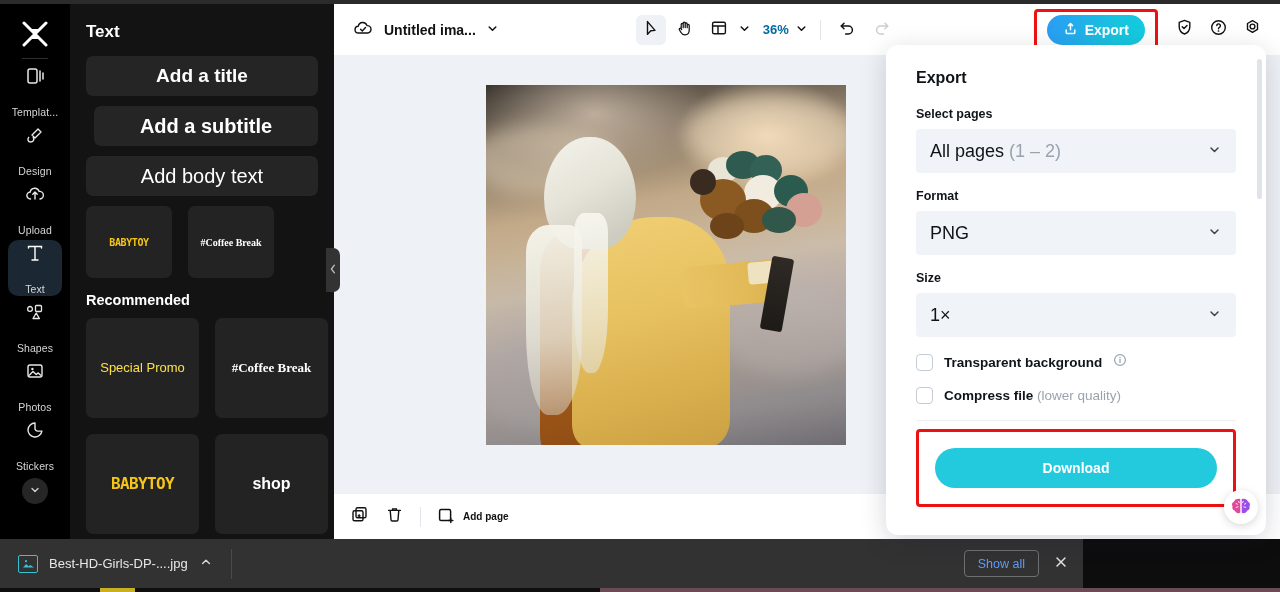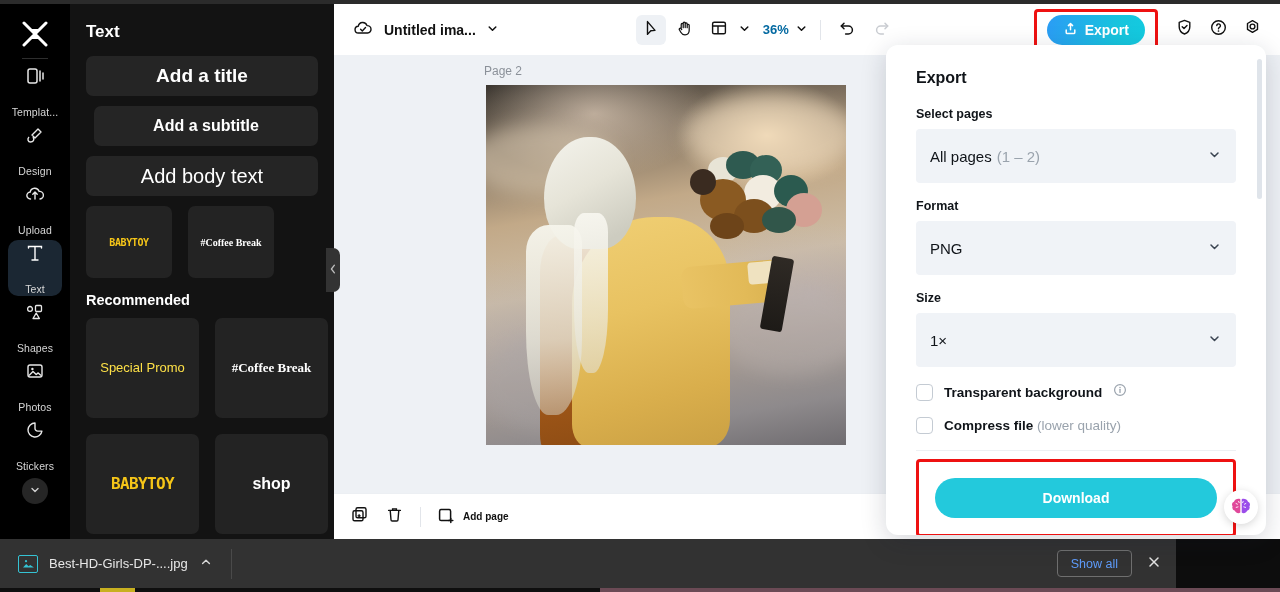--- a/index.html
+++ b/index.html
@@ -56,21 +56,21 @@
     font-size: 17px; font-weight: 700; color: #ffffff;
     margin: 18px 0 14px 16px;
   }
   .big-btn {
     margin: 0 16px 10px 16px; height: 40px; border-radius: 7px;
     background: #252525; color: #ffffff;
     display: flex; align-items: center; justify-content: center;
     cursor: pointer; border: none;
   }
   .big-btn.t1 { font-size: 19px; font-weight: 700; }
-  .big-btn.t2 { font-size: 16px; font-weight: 700; margin-left: 24px; }
+  .big-btn.t2 { font-size: 20px; font-weight: 700; margin-left: 24px; }
   .big-btn.t3 { font-size: 20px; font-weight: 400; }
   .sec-head {
     font-size: 14.5px; font-weight: 700; color: #ffffff;
     margin: 14px 0 10px 16px;
   }
   .thumb-grid {
     display: grid; grid-template-columns: 86px 86px; gap: 16px;
     margin-left: 16px;
   }
   .thumb {
@@ -209,23 +209,23 @@
   .export-panel {
     position:absolute; left: 886px; top: 45px; width: 380px; height: 490px;
     background:#ffffff; border-radius: 12px;
     box-shadow: 0 6px 26px rgba(20,30,50,.18);
     overflow:hidden; z-index: 20;
   }
   .ep-inner { padding: 24px 30px 0 30px; }
   .ep-title { font-size: 16px; font-weight:700; color:#101419; margin-bottom: 20px; }
   .ep-label { font-size: 12.5px; font-weight:700; color:#101419; margin-bottom: 8px; }
   .ep-select {
-    height: 54px; border-radius: 4px; background:#f0f3f7;
+    height: 44px; border-radius: 4px; background:#f0f3f7;
     display:flex; align-items:center; padding: 0 14px;
-    font-size: 15px; color:#101419; cursor:pointer; margin-bottom: 16px;
+    font-size: 18px; color:#101419; cursor:pointer; margin-bottom: 16px;
   }
   .ep-muted { color:#9aa3ad; margin-left:5px; }
   .ep-chev { margin-left:auto; }
   .ep-check {
     display:flex; align-items:center; gap:11px; margin-bottom: 16px; cursor:pointer;
   }
   .box {
     width: 17px; height:17px; border:1.6px solid #c4cbd3; border-radius:4px; background:#fff;
     flex: none;
   }
@@ -247,21 +247,21 @@
   }
   .brain {
     position:absolute; right: 8px; top: 445px; width: 34px; height:34px;
     border-radius:50%; background:#ffffff;
     box-shadow: 0 2px 8px rgba(0,0,0,.16);
     display:flex; align-items:center; justify-content:center; z-index: 25; cursor:pointer;
   }
 
   
   .dlbar {
-    position:absolute; left:0; top: 539px; width: 1176px; height: 49px;
+    position:absolute; left:0; top: 539px; width: 1083px; height: 49px;
     background:#323232; display:flex; align-items:center;
   }
   .dl-item { display:flex; align-items:center; gap:11px; margin-left: 18px; cursor:pointer; }
   .dl-ico {
     width:20px; height:18px; border:1.6px solid #35c3d4; border-radius:2px;
     display:flex; align-items:center; justify-content:center;
   }
   .dl-name { font-size: 13px; color:#e8e8e8; }
   .dl-sep { width:1px; height:30px; background:#4a4a4a; margin-left:18px; }
   .dl-right { margin-left:auto; display:flex; align-items:center; gap:14px; margin-right:14px; }
@@ -519,38 +519,20 @@
           <svg width="19" height="19" viewBox="0 0 19 19" fill="none">
             <path d="M9.5 2.6l5 2.9v5.9l-5 2.9-5-2.9V5.5z" stroke="#111" stroke-width="1.4" stroke-linejoin="round"></path>
             <circle cx="9.5" cy="8.5" r="2.4" stroke="#111" stroke-width="1.4"></circle>
           </svg>
         </span>
       </div>
     </div>
   </div>
 
   <div class="canvas-area">
-    <div class="page-bar">
-      <span class="page-label">Page 2</span>
-      <span class="page-tools">
-        <span>
-          <svg width="15" height="15" viewBox="0 0 15 15" fill="none">
-            <rect x="4.4" y="2.4" width="8" height="8" rx="1.2" stroke="#8b9199" stroke-width="1.2"></rect>
-            <rect x="2.4" y="4.6" width="8" height="8" rx="1.2" stroke="#8b9199" stroke-width="1.2"></rect>
-          </svg>
-        </span>
-        <span>
-          <svg width="15" height="6" viewBox="0 0 15 6" fill="none">
-            <circle cx="2" cy="3" r="1.2" fill="#8b9199"></circle>
-              <circle cx="7.5" cy="3" r="1.2" fill="#8b9199"></circle>
-              <circle cx="13" cy="3" r="1.2" fill="#8b9199"></circle>
-          </svg>
-        </span>
-      </span>
-    </div>
 
     <div class="art-frame">
       <div class="sky"></div>
       <div class="cloud" style="left:-20px;top:40px;width:150px;height:70px;background:#d8c8b0;"></div>
       <div class="cloud" style="left:200px;top:10px;width:170px;height:80px;background:#f0dcc0;opacity:.5;"></div>
       <div class="cloud" style="left:230px;top:200px;width:150px;height:90px;background:#b8b0ae;opacity:.45;"></div>
       <div class="cloud" style="left:-10px;top:250px;width:190px;height:100px;background:#a8a4a6;opacity:.4;"></div>
 
       <div class="body-shape2"></div>
       <div class="body-shape"></div>

